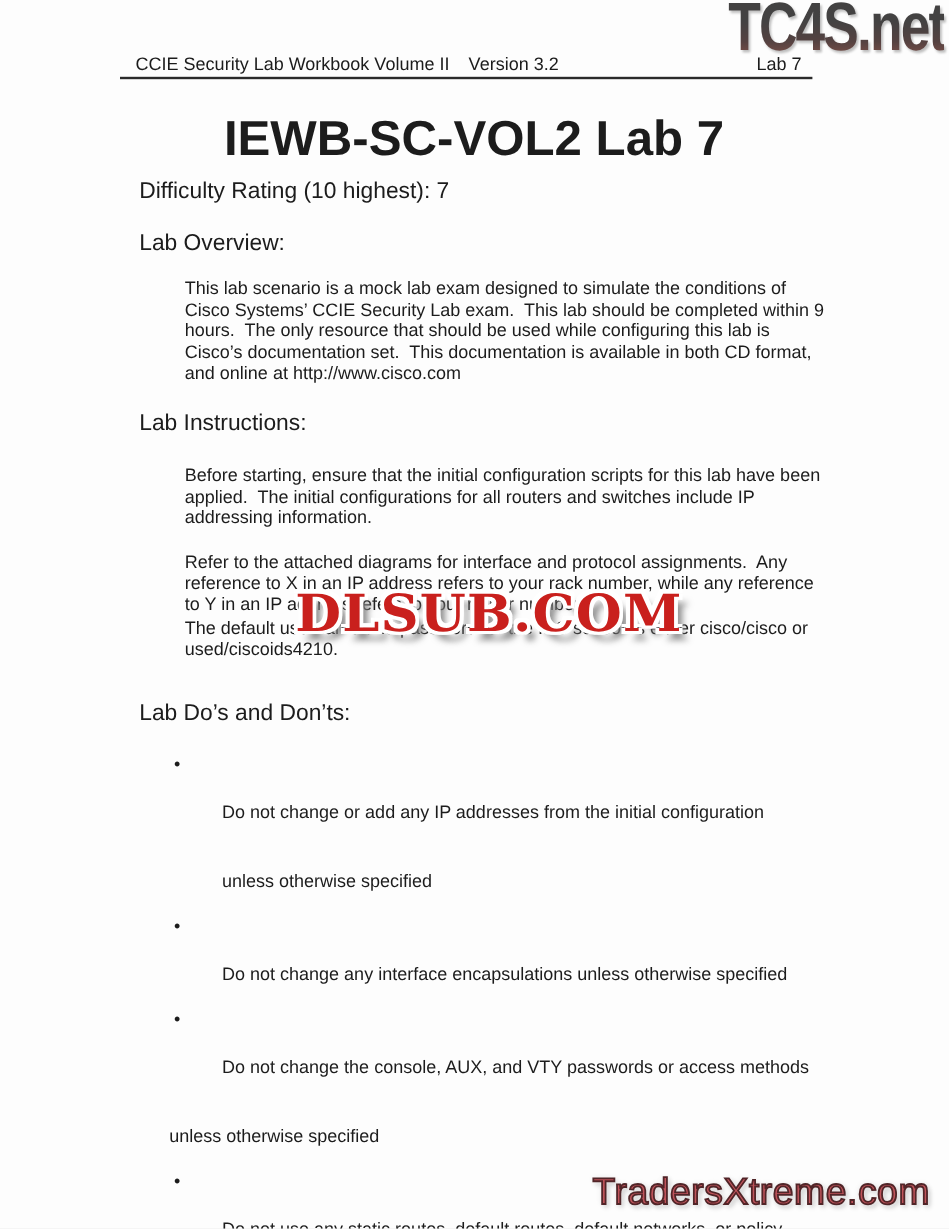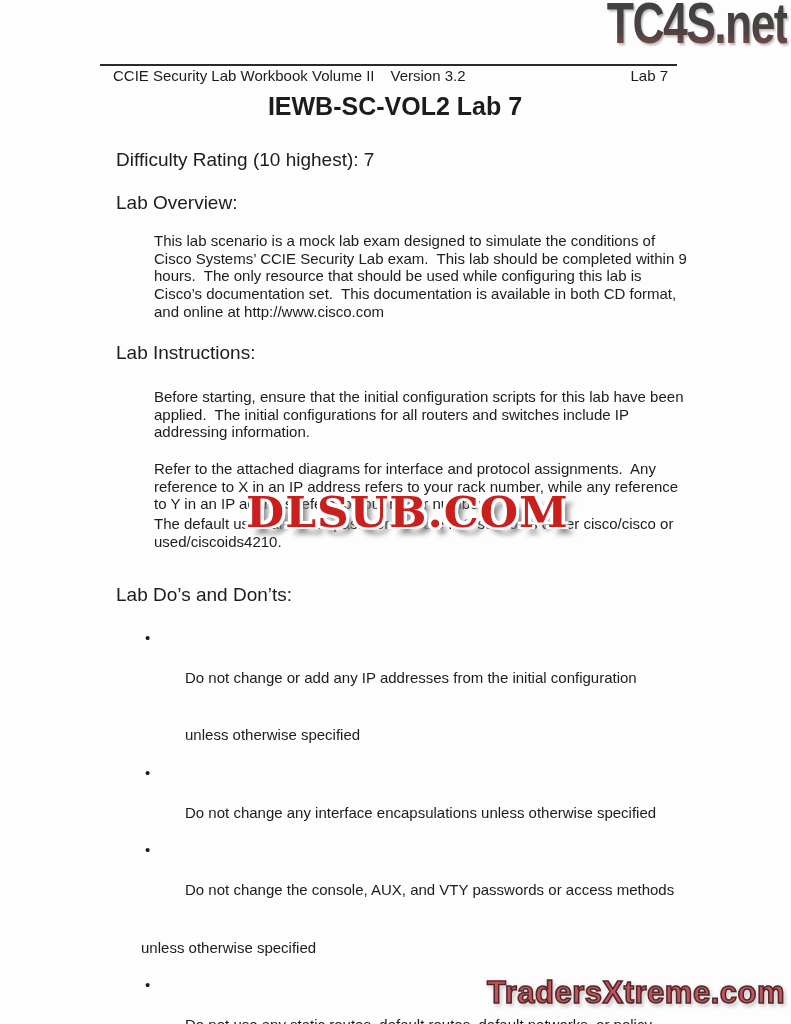--- a/index.html
+++ b/index.html
@@ -15,28 +15,28 @@
     transform:scaleX(0.78);transform-origin:top right;
     background:linear-gradient(180deg,#434242 40%,#554241 68%,#8a544a 96%);
     -webkit-background-clip:text;background-clip:text;color:transparent;
     filter:drop-shadow(2px 2px 1px rgba(110,110,110,0.45));
     white-space:nowrap;
   }
   
   .header-row{
     position:absolute;left:113px;top:45px;width:555px;
     display:flex;justify-content:space-between;align-items:baseline;
-    font-size:15px;white-space:pre;margin-top:22px;
+    font-size:15px;white-space:pre;
   }
   .header-left{display:flex;gap:16px;}
   .header-rule{position:absolute;left:100px;top:64px;width:577px;height:2px;background:#2a2a2a;}
   
   .doc-title{
     position:absolute;left:100px;top:92px;width:590px;text-align:center;
-    font-size:25px;font-weight:700;white-space:nowrap;
+    font-size:41px;font-weight:700;white-space:nowrap;
   }
   .h-bold{position:absolute;left:116px;font-size:19px;font-weight:400;white-space:pre;}
   .h-difficulty{top:149px;}
   .h-overview{top:192px;}
   .h-instructions{top:342px;}
   .h-dosdonts{top:584px;}
   
   .para{position:absolute;left:116px;font-size:15px;line-height:17.7px;margin-left:38px;}
   .para .line{white-space:pre;}
   .p-overview{top:232px;}
@@ -53,22 +53,22 @@
     position:absolute;left:246px;top:490px;z-index:5;
     font-family:"DejaVu Serif",serif;font-weight:700;font-size:44px;line-height:1;
     letter-spacing:1px;color:#c9201d;transform:scaleY(0.97);white-space:nowrap;
     text-shadow:
       -3px -3px 0 #fff, 3px -3px 0 #fff, -3px 3px 0 #fff, 3px 3px 0 #fff,
       -3px 0 0 #fff, 3px 0 0 #fff, 0 -3px 0 #fff, 0 3px 0 #fff,
       7px 8px 5px rgba(125,125,125,0.85);
   }
   
   .bottom-logo{
-    position:absolute;right:6px;top:976px;
-    font-size:31px;font-weight:700;letter-spacing:0.5px;line-height:1.1;
+    position:absolute;right:16px;top:976px;
+    font-size:31px;font-weight:400;letter-spacing:0.5px;line-height:1.1;
     color:#c0545b;-webkit-text-stroke:1.5px #512528;white-space:nowrap;
     text-shadow:0 0 3px #f2f2f2,0 0 5px #e0e0e0,2px 3px 4px #b5b5b5;
   }
 </style>
 </head>
 <body>
 
 <div class="page">
 
   <div class="top-logo">TC4S.net</div>

